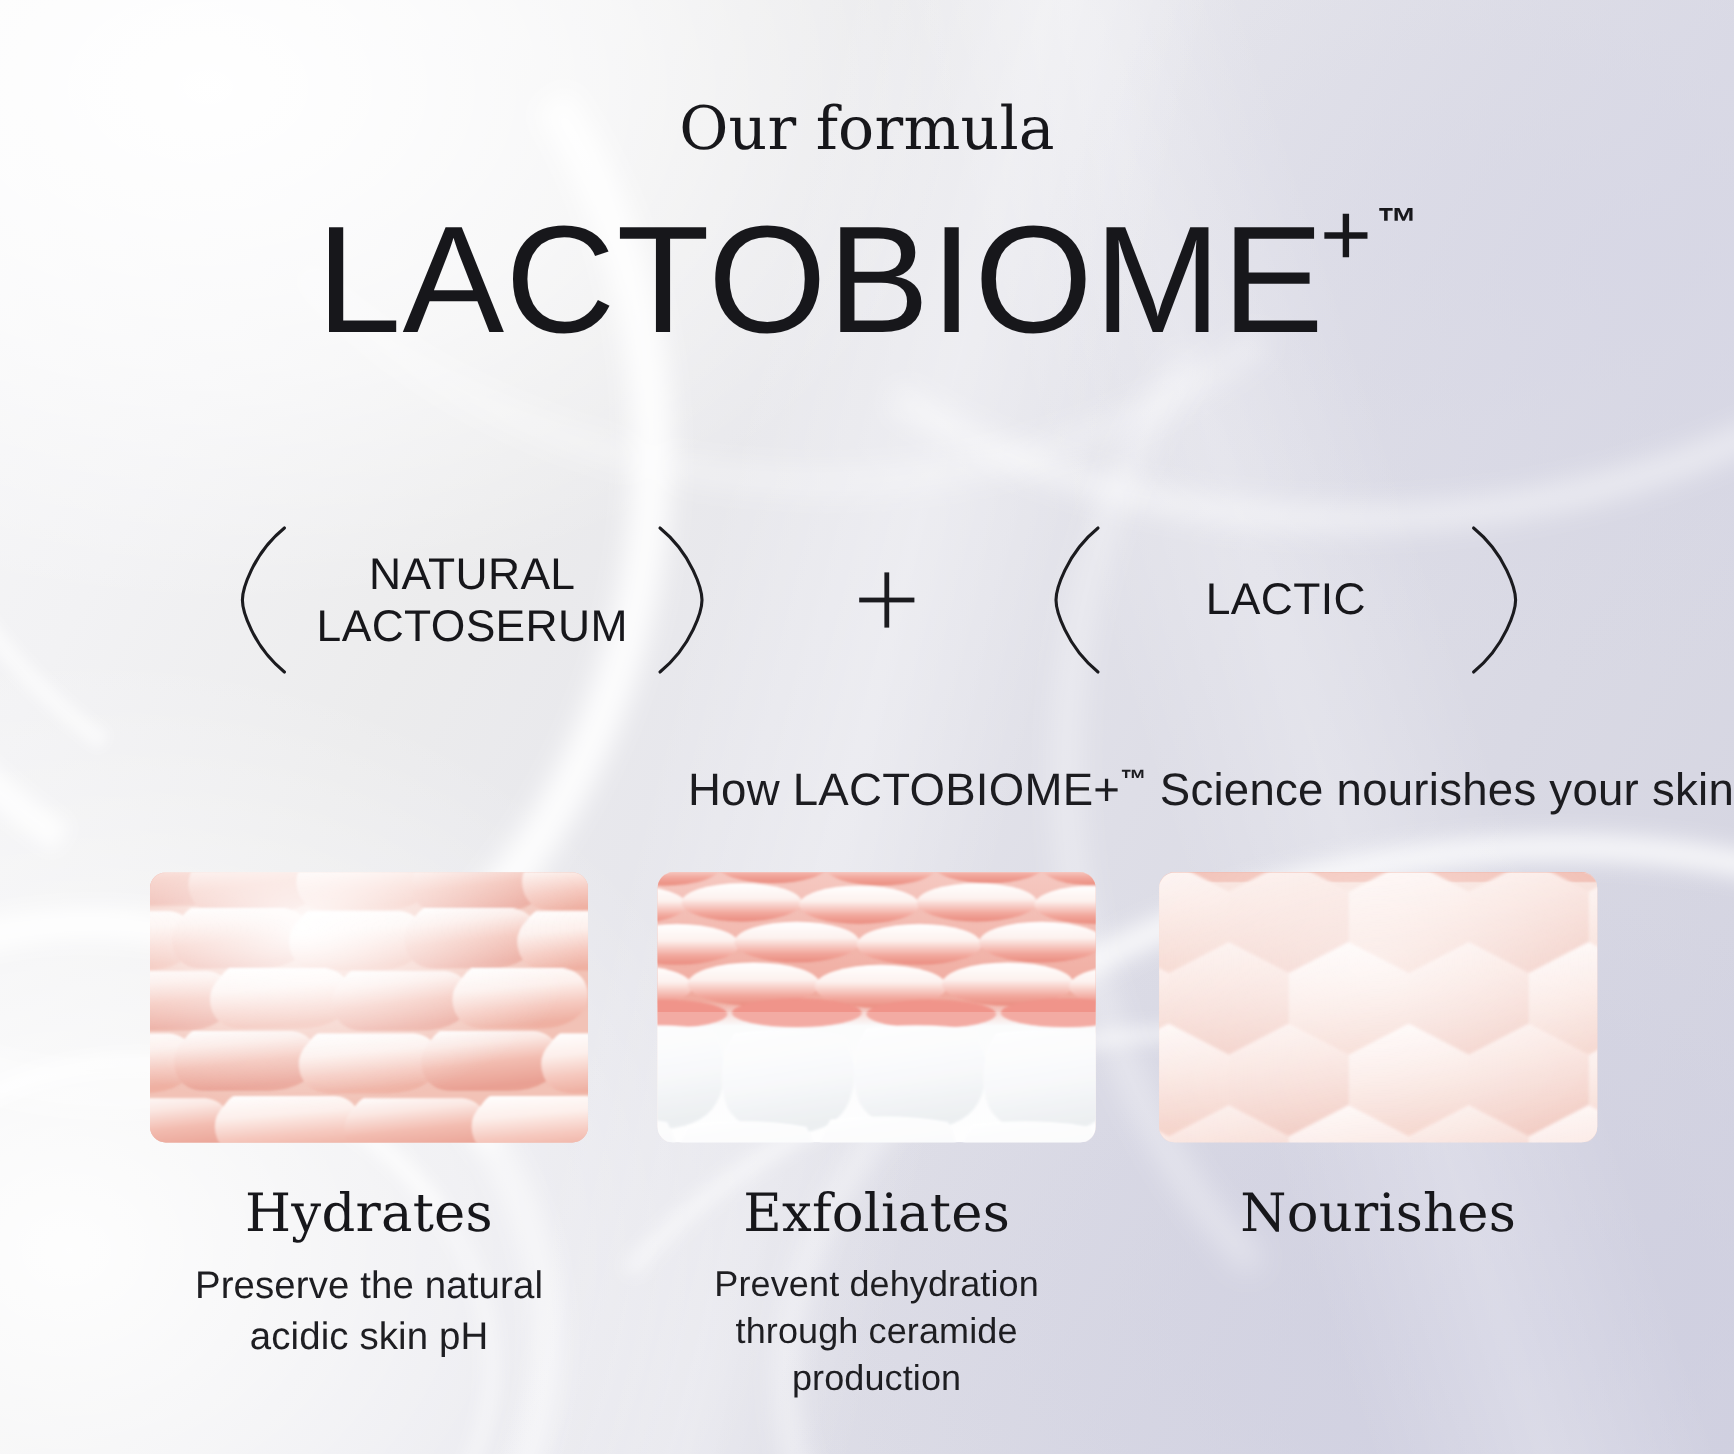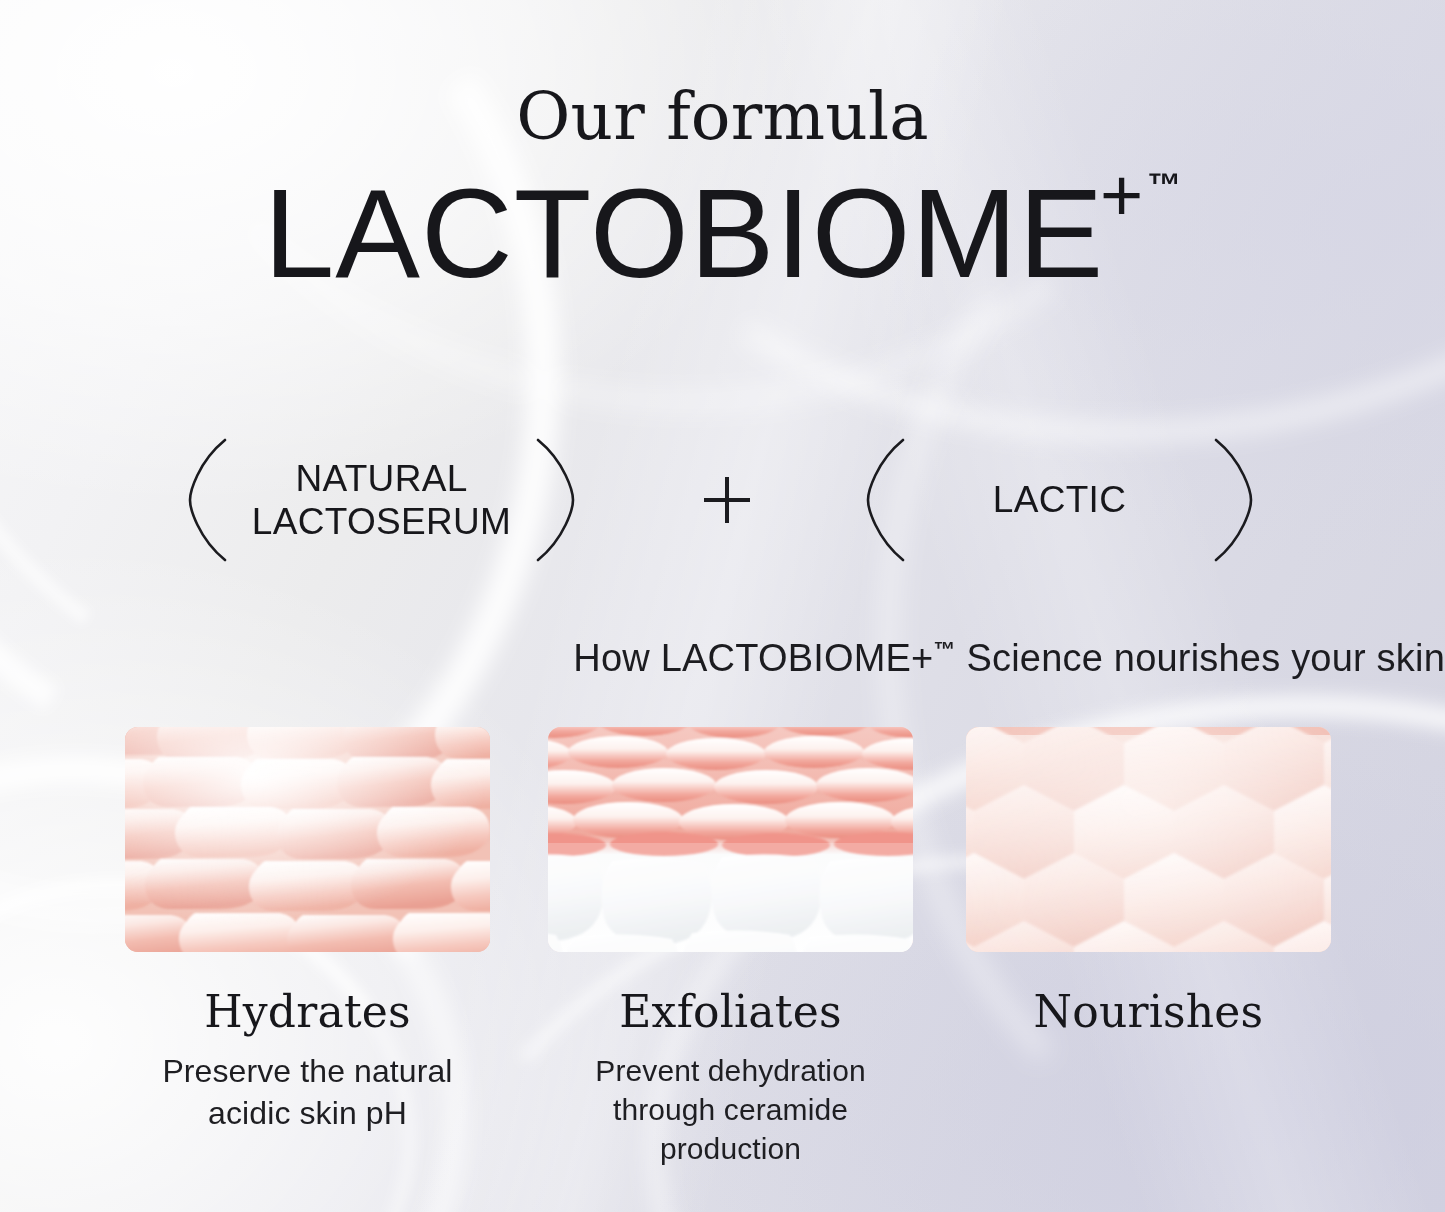--- a/index.html
+++ b/index.html
@@ -86,21 +86,21 @@
   }
 
   
   .content { position: relative; z-index: 5; width: 100%; height: 100%; }
 
   .eyebrow {
     position: absolute; left: 0; right: 0; top: 78px;
     text-align: center;
     font-family: "DejaVu Serif", "Liberation Serif", serif;
     font-weight: 400;
-    font-size: 66px;
+    font-size: 50px;
     letter-spacing: 0.2px;
     color: #17171b;
   }
 
   .wordmark {
     position: absolute; left: 0; right: 0; top: 153px;
     text-align: center;
     white-space: nowrap;
   }
   .wordmark .wm-main {
@@ -133,21 +133,21 @@
     position: absolute; left: 0; right: 0; top: 304px;
     text-align: center;
     font-size: 40px;
     font-weight: 400;
     letter-spacing: 0.1px;
     color: #1c1c20;
   }
 
   
   .ingredients {
-    position: absolute; left: 4px; right: 0; top: 425px; height: 150px; padding-left: 28px;
+    position: absolute; left: 16px; right: 0; top: 425px; height: 150px; padding-left: 28px;
   }
   .bracket-group {
     position: absolute;
     top: 0;
     height: 150px;
     display: flex;
     align-items: center;
     justify-content: center;
   }
   .bg-left  { left: 180px;  width: 395px; }

